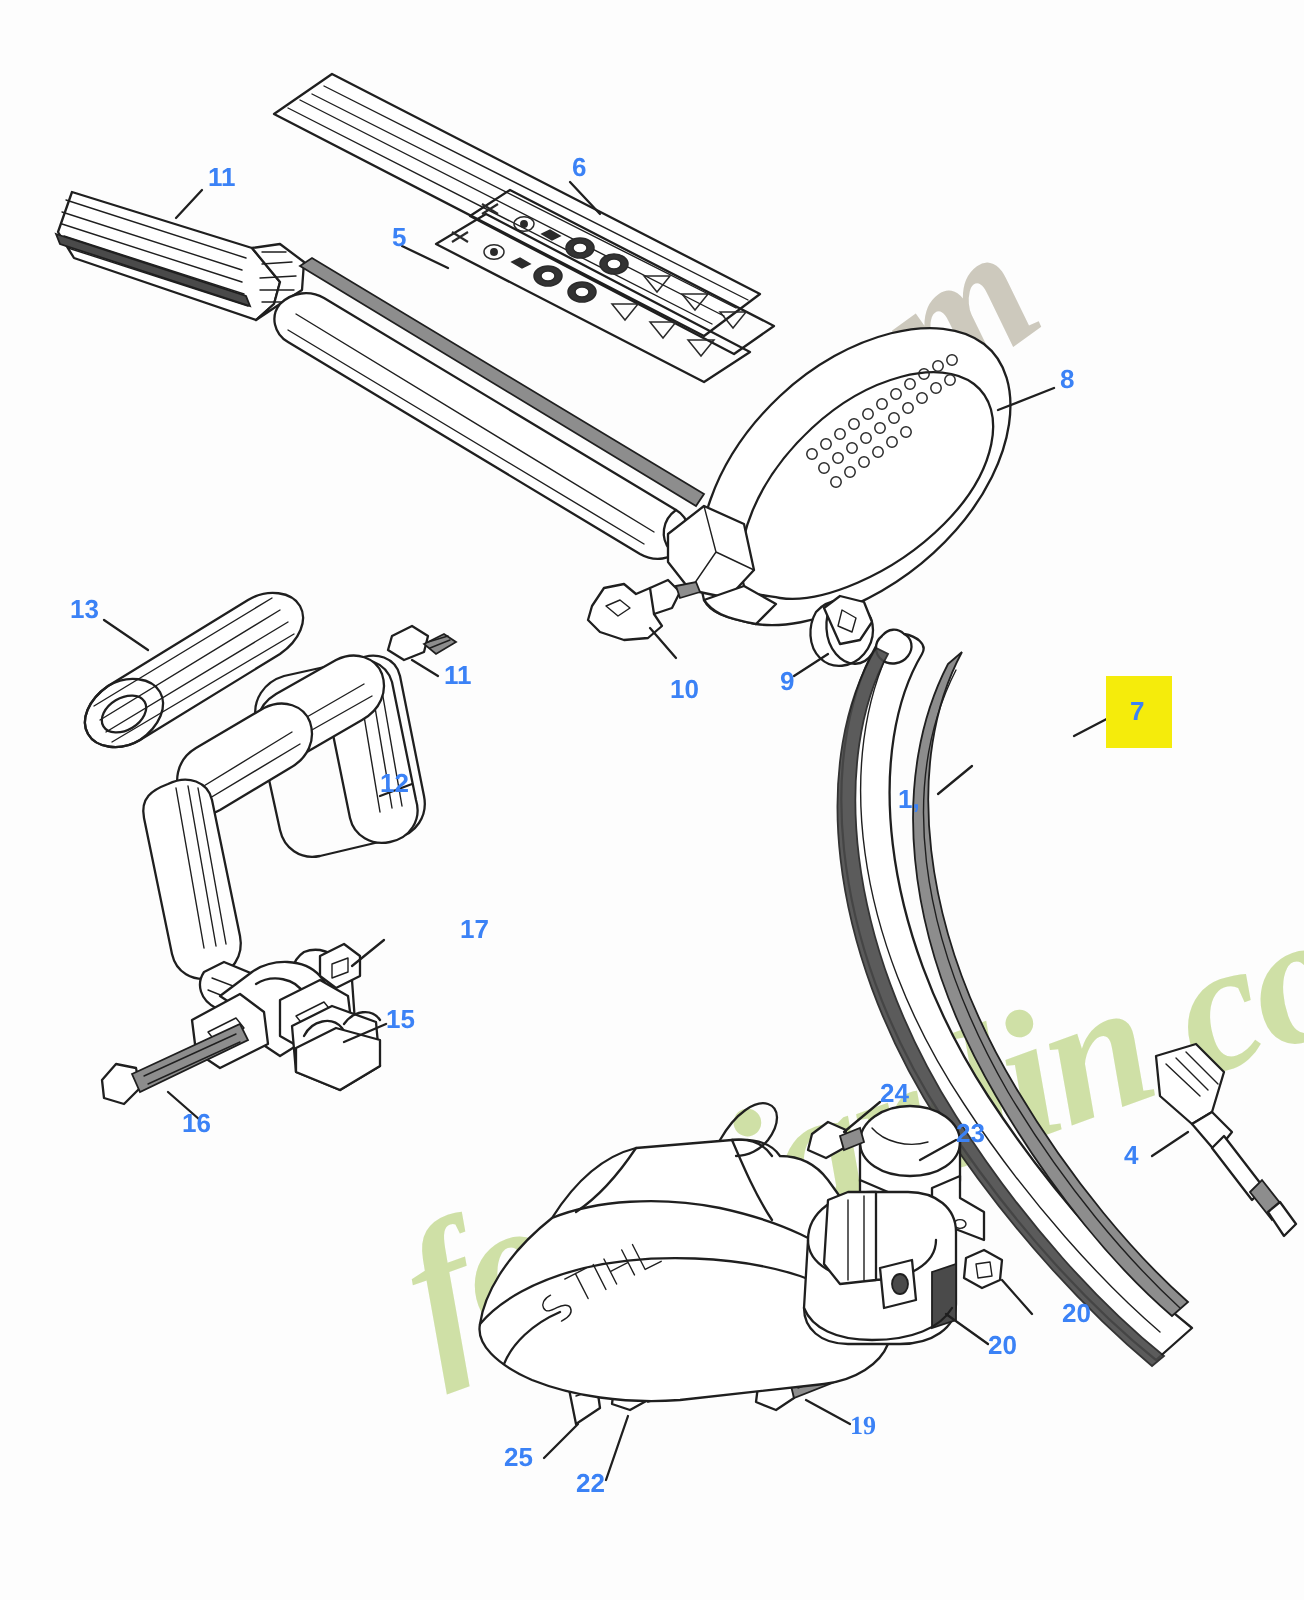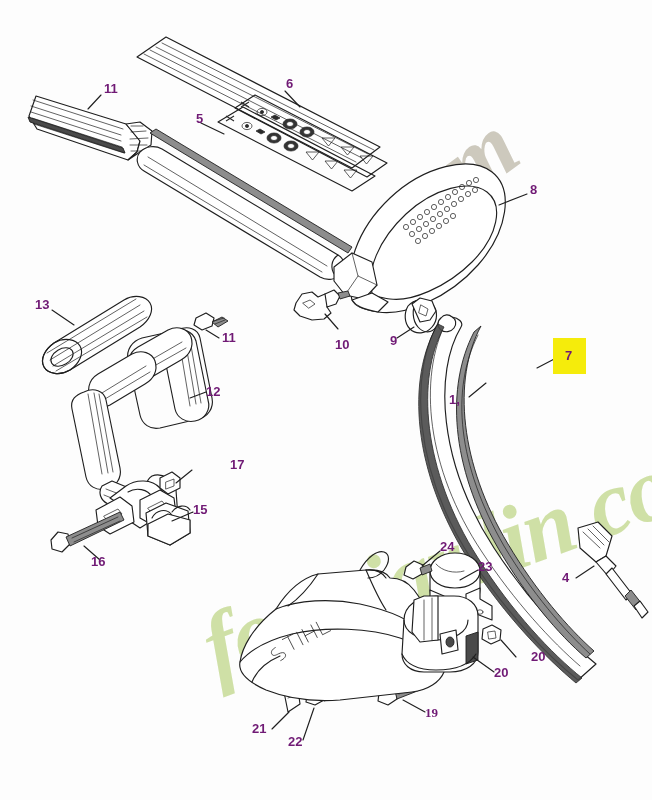--- a/index.html
+++ b/index.html
@@ -1,19 +1,19 @@
 <!DOCTYPE html>
 <html><head>
 <meta charset="utf-8">
 <style>
   html,body{margin:0;padding:0;background:#fff;}
   body{width:652px;height:800px;font-family:"Liberation Sans",sans-serif;}
   #stage{position:relative;width:652px;height:800px;background:#fdfdfd;overflow:hidden;}
   #svgroot{position:absolute;inset:0;width:652px;height:800px;}
-  .lbl{position:absolute;font-family:"Liberation Sans",sans-serif;font-weight:bold;font-size:13px;color:#701a75;white-space:nowrap;line-height:1;}
+  .lbl{position:absolute;font-family:"Liberation Sans",sans-serif;font-weight:bold;font-size:13px;color:#3b82f6;white-space:nowrap;line-height:1;}
   .hl{position:absolute;background:#f5ec0b;}
   .wm{position:absolute;font-family:"Liberation Serif",serif;font-style:italic;font-weight:bold;pointer-events:none;user-select:none;}
   .wm1{font-size:92px;color:#cfe0a6;transform:rotate(-20deg);transform-origin:left top;letter-spacing:-2px;}
   .wm2{font-size:92px;color:#f3c79a;transform:rotate(-20deg);transform-origin:left top;}
   .wm3{font-size:92px;color:#cdc9bd;transform:rotate(-36deg);transform-origin:left top;letter-spacing:-3px;}
 </style>
 </head>
 <body>
 
 <div id="stage">
@@ -321,27 +321,27 @@
 
   <div class="lbl" style="left:104px;top:82px;">11</div>
   <div class="lbl" style="left:286px;top:77px;">6</div>
   <div class="lbl" style="left:196px;top:112px;">5</div>
   <div class="lbl" style="left:530px;top:183px;">8</div>
   <div class="lbl" style="left:35px;top:298px;">13</div>
   <div class="lbl" style="left:222px;top:331px;">11</div>
   <div class="lbl" style="left:335px;top:327px;margin-top:11px;">10</div>
   <div class="lbl" style="left:390px;top:334px;">9</div>
   <div class="lbl" style="left:565px;top:349px;">7</div>
-  <div class="lbl" style="left:206px;top:385px;">12</div>
+  <div class="lbl" style="left:190px;top:385px;">12</div>
   <div class="lbl" style="left:449px;top:393px;">1,</div>
   <div class="lbl" style="left:190px;top:458px;margin-left:40px;">17</div>
   <div class="lbl" style="left:193px;top:503px;">15</div>
   <div class="lbl" style="left:91px;top:555px;">16</div>
   <div class="lbl" style="left:440px;top:540px;">24</div>
   <div class="lbl" style="left:478px;top:560px;">23</div>
   <div class="lbl" style="left:562px;top:571px;">4</div>
   <div class="lbl" style="left:516px;top:650px;margin-left:15px;">20</div>
   <div class="lbl" style="left:494px;top:666px;">20</div>
   <div class="lbl" style="left:425px;top:706px;font-family:Liberation Serif, serif;">19</div>
-  <div class="lbl" style="left:252px;top:722px;">21</div>
+  <div class="lbl" style="left:252px;top:722px;">25</div>
   <div class="lbl" style="left:288px;top:735px;">22</div>
 
 </div>
 
 </body></html>

